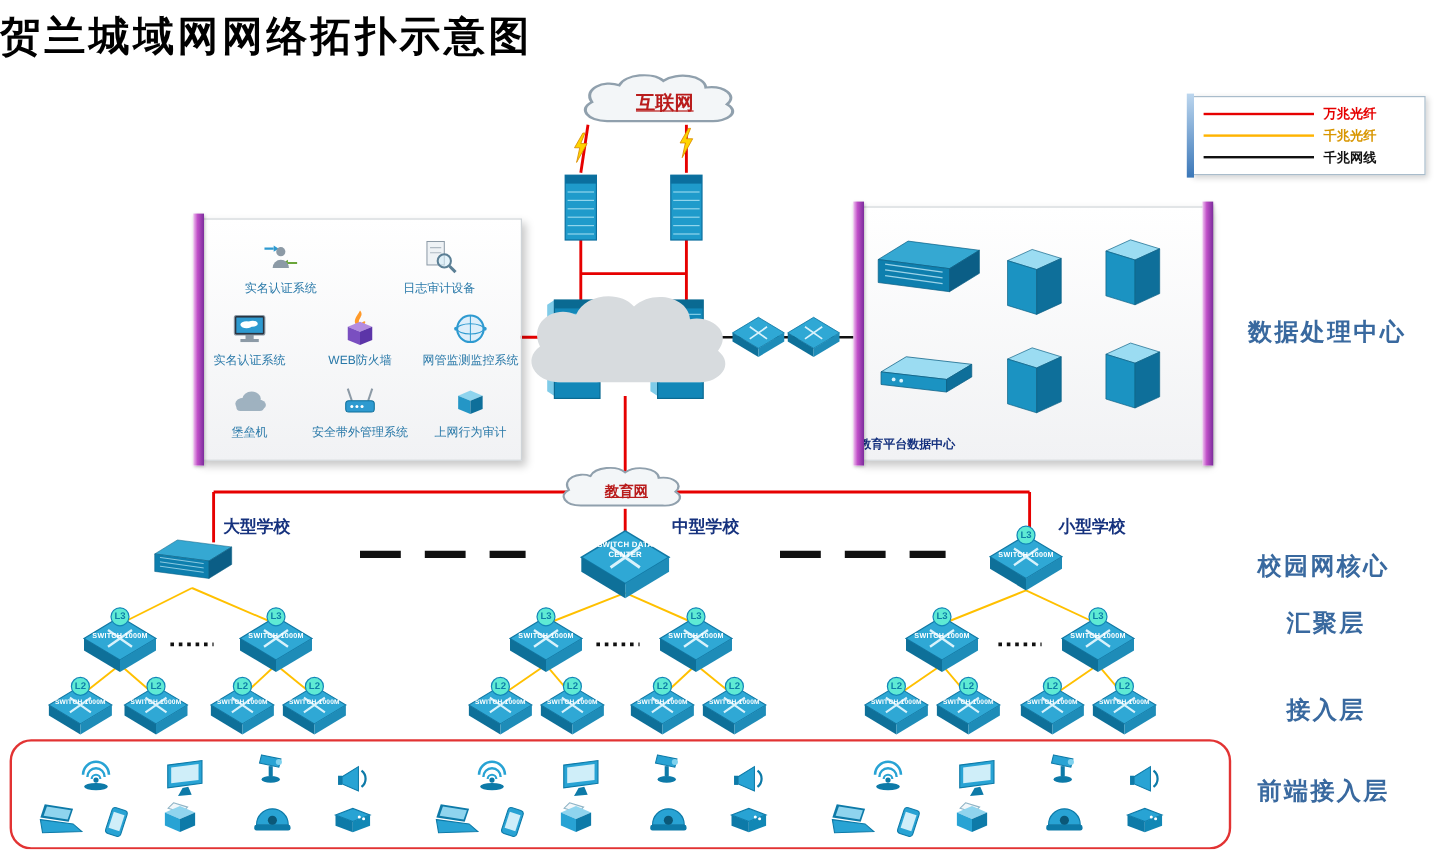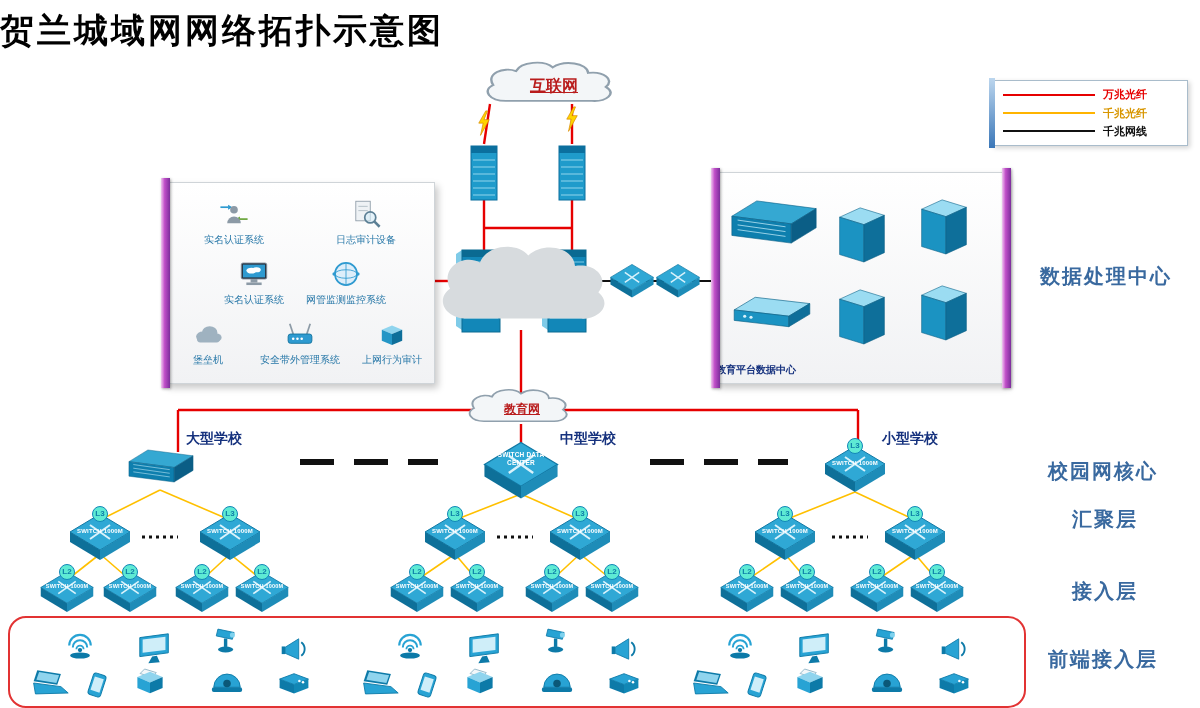--- a/index.html
+++ b/index.html
@@ -344,20 +344,26 @@
     </div>
     <div class="sec-row">
       <div class="sec-item">
         <svg>
             <use href="#ic-screen"></use>
           </svg>
         <span class="sec-label">实名认证系统</span>
       </div>
       <div class="sec-item">
         <svg>
+            <use href="#ic-waf"></use>
+          </svg>
+        <span class="sec-label">WEB防火墙</span>
+      </div>
+      <div class="sec-item">
+        <svg>
             <use href="#ic-globe"></use>
           </svg>
         <span class="sec-label">网管监测监控系统</span>
       </div>
     </div>
     <div class="sec-row">
       <div class="sec-item">
         <svg>
             <use href="#ic-cloudgray"></use>
           </svg>

